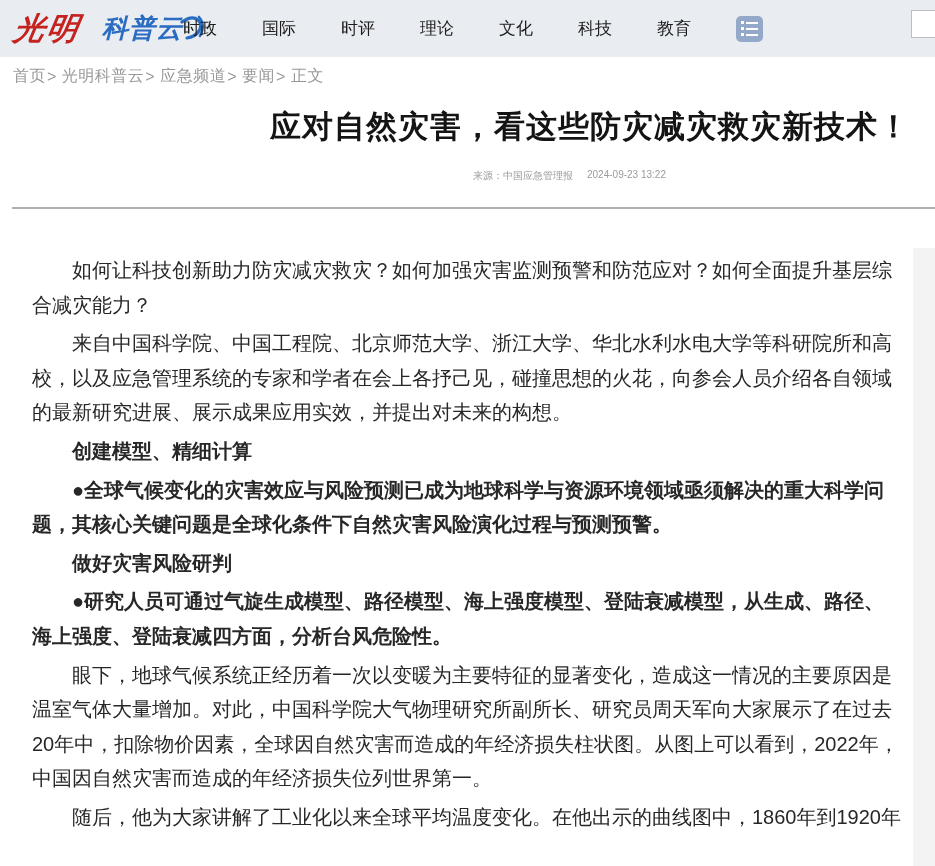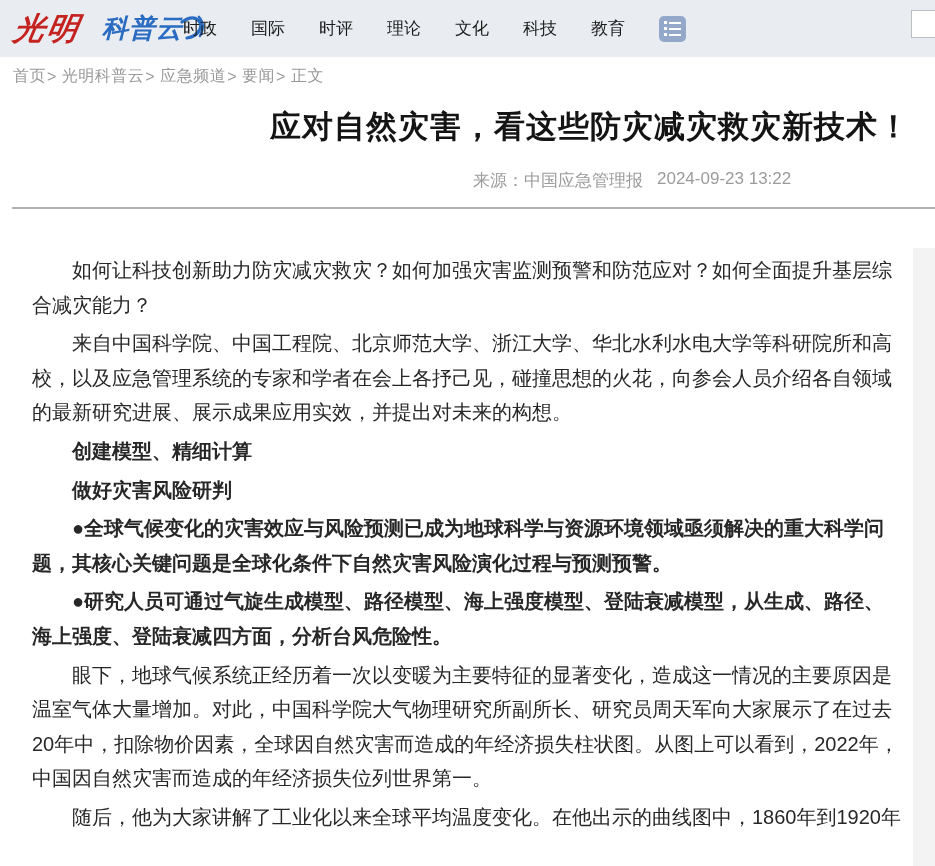--- a/index.html
+++ b/index.html
@@ -14,41 +14,41 @@
   .page{position:relative; width:935px; height:866px; background:#ffffff; overflow:hidden;}
 
   
   .header{position:absolute; left:0; top:0; width:935px; height:57px; background:var(--header-bg);}
   .logo{position:absolute; left:14px; top:6px; height:44px; display:flex; align-items:center; cursor:pointer;}
   .logo-gm{font-size:31px; font-weight:bold; font-style:italic; color:var(--logo-red);
            transform:skewX(-10deg); letter-spacing:2px; line-height:1;}
   .logo-kpy{font-size:26px; font-weight:bold; color:var(--logo-blue); font-style:italic;
             margin-left:22px; letter-spacing:1px; line-height:1;}
   .logo-swirl{margin-left:-4px; display:inline-flex; align-items:center;}
-  .main-nav{position:absolute; left:183px; top:0; height:57px; display:flex; align-items:center; gap:34px;}
+  .main-nav{position:absolute; left:183px; top:0; height:57px; display:flex; align-items:center; gap:45px;}
   .nav-item{font-size:17px; color:var(--nav-text); text-decoration:none; cursor:pointer; white-space:nowrap;}
   .menu-btn{width:27px; height:26px; border:none; border-radius:5px; background:var(--menu-button-bg);
             cursor:pointer; display:flex; flex-direction:column; justify-content:center; gap:3px; padding:0 5px;}
   .menu-row{display:flex; align-items:center; gap:2px;}
   .menu-dot{width:3px; height:3px; background:#ffffff;}
   .menu-bar{width:12px; height:2px; background:#ffffff;}
   .corner-box{position:absolute; left:911px; top:10px; width:40px; height:28px; background:#ffffff;
               border:1px solid #bdbdbd;}
 
   
   .breadcrumb{position:absolute; left:13px; top:66px; font-size:16px; color:var(--breadcrumb-text);
               letter-spacing:0.5px; display:flex; align-items:center;}
   .crumb{color:var(--breadcrumb-text); cursor:pointer;}
   .crumb-sep{margin:0 5px 0 1px; color:var(--breadcrumb-text);}
 
   
   .article-title{position:absolute; left:0; top:106px; width:1180px; text-align:center;
                  font-size:31px; font-weight:bold; color:var(--title-text); letter-spacing:1px;}
   .source-line{position:absolute; left:473px; top:169px; display:flex; gap:14px;
-               font-size:17px; color:var(--source-text); white-space:nowrap;}
+               font-size:10px; color:var(--source-text); white-space:nowrap;}
   .divider{position:absolute; left:12px; top:207px; width:923px; height:2px; background:var(--divider);}
 
   
   .article-body{position:absolute; left:28px; top:249px; width:878px;
                 font-size:20px; line-height:34.6px; color:var(--body-text);}
   .article-body p{margin:4px; text-indent:2em;}
   .article-body p.bold{font-weight:bold;}
 
   
   .side-strip{position:absolute; left:913px; top:248px; width:22px; height:618px; background:var(--side-strip);}
@@ -118,22 +118,22 @@
     <span>2024-09-23 13:22</span>
   </div>
 
   <div class="divider"></div>
 
   <div class="article-body">
 
   <p class="para">如何让科技创新助力防灾减灾救灾？如何加强灾害监测预警和防范应对？如何全面提升基层综合减灾能力？</p>
       <p class="para">来自中国科学院、中国工程院、北京师范大学、浙江大学、华北水利水电大学等科研院所和高校，以及应急管理系统的专家和学者在会上各抒己见，碰撞思想的火花，向参会人员介绍各自领域的最新研究进展、展示成果应用实效，并提出对未来的构想。</p>
       <p class="para bold">创建模型、精细计算</p>
+      <p class="para bold">●全球气候变化的灾害效应与风险预测已成为地球科学与资源环境领域亟须解决的重大科学问题，其核心关键问题是全球化条件下自然灾害风险演化过程与预测预警。</p>
       <p class="para bold">做好灾害风险研判</p>
-      <p class="para bold">●全球气候变化的灾害效应与风险预测已成为地球科学与资源环境领域亟须解决的重大科学问题，其核心关键问题是全球化条件下自然灾害风险演化过程与预测预警。</p>
       <p class="para bold">●研究人员可通过气旋生成模型、路径模型、海上强度模型、登陆衰减模型，从生成、路径、海上强度、登陆衰减四方面，分析台风危险性。</p>
       <p class="para">眼下，地球气候系统正经历着一次以变暖为主要特征的显著变化，造成这一情况的主要原因是温室气体大量增加。对此，中国科学院大气物理研究所副所长、研究员周天军向大家展示了在过去20年中，扣除物价因素，全球因自然灾害而造成的年经济损失柱状图。从图上可以看到，2022年，中国因自然灾害而造成的年经济损失位列世界第一。</p>
       <p class="para">随后，他为大家讲解了工业化以来全球平均温度变化。在他出示的曲线图中，1860年到1920年</p>
     </div>
 
   <div class="side-strip"></div>
 
 </div>
 
 </body></html>

